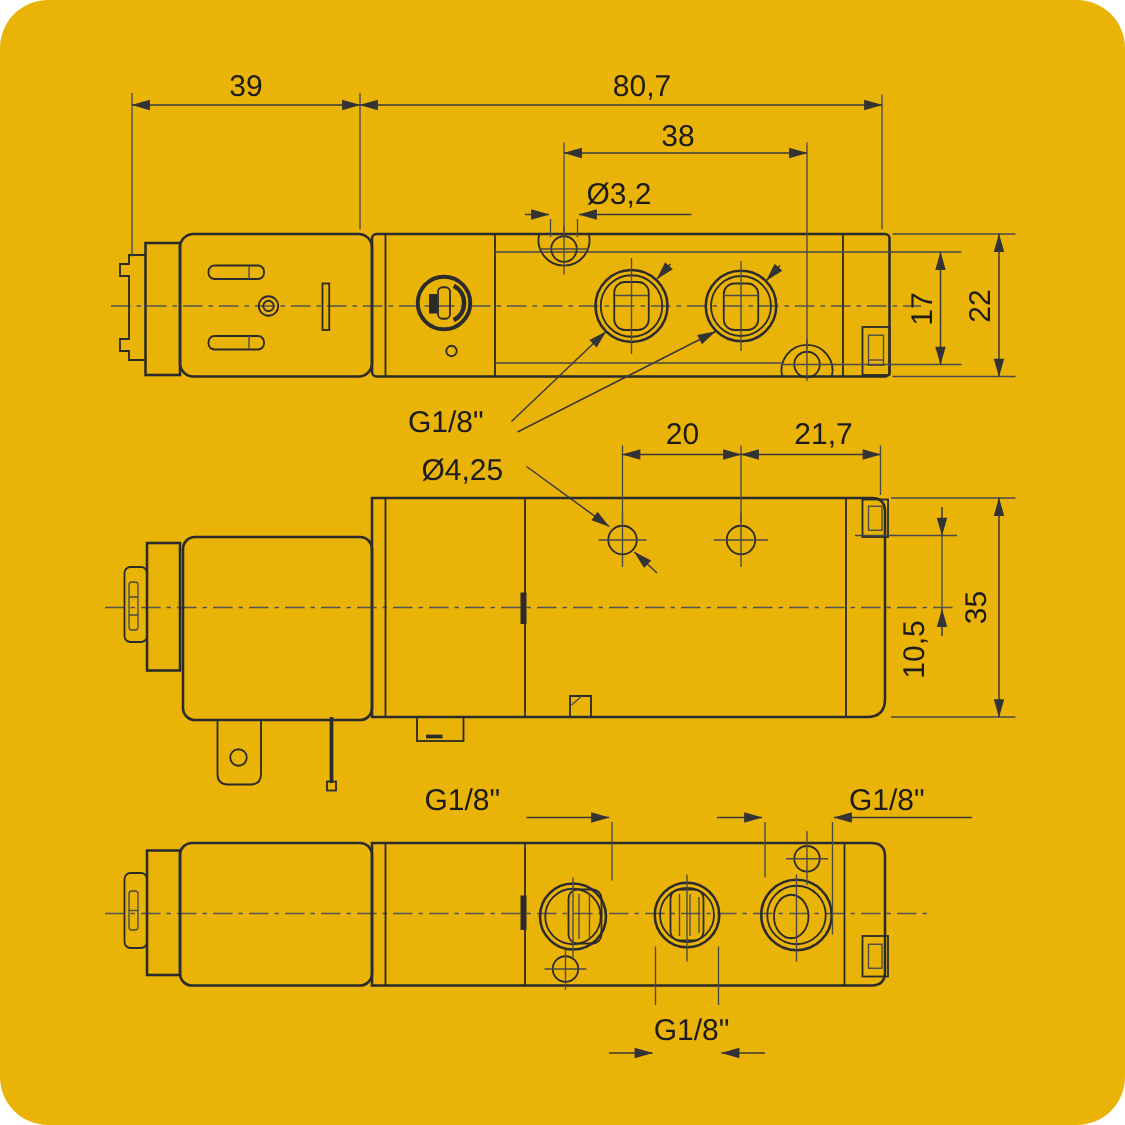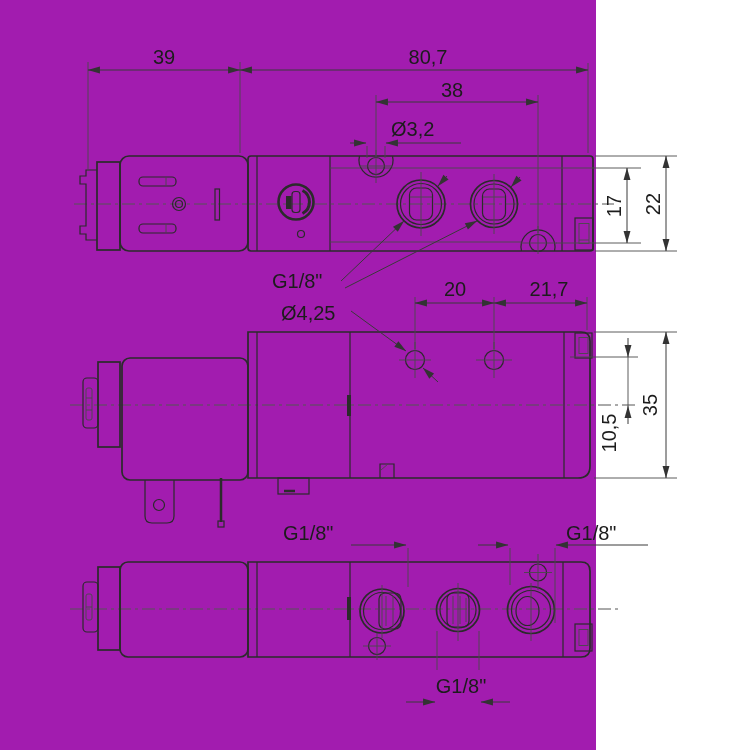--- a/index.html
+++ b/index.html
@@ -1,16 +1,16 @@
 <!DOCTYPE html>
 <html><head>
 <meta charset="utf-8">
 <style>
   html,body{margin:0;padding:0;background:#fff;}
-  .stage{width:596px;height:750px;background:#a21caf;position:relative;font-family:"Liberation Sans",sans-serif;}
+  .stage{width:750px;height:750px;background:#eab308;position:relative;font-family:"Liberation Sans",sans-serif;border-radius:32px;}
   svg{display:block;}
   text{font-family:"Liberation Sans",sans-serif;fill:#1c1c1c;}
   .dimtxt{font-size:20px;}
   .outline{fill:none;stroke:#2b2b2b;stroke-width:1.7;}
   .detail{fill:none;stroke:#2b2b2b;stroke-width:1.2;}
   .dim{fill:none;stroke:#3a3a3a;stroke-width:1;}
   .thin{fill:none;stroke:#4a4a4a;stroke-width:0.9;}
   .cline{fill:none;stroke:#555;stroke-width:1;stroke-dasharray:13 4 3 4;}
   .darkfill{fill:#2b2b2b;stroke:none;}
 </style>

